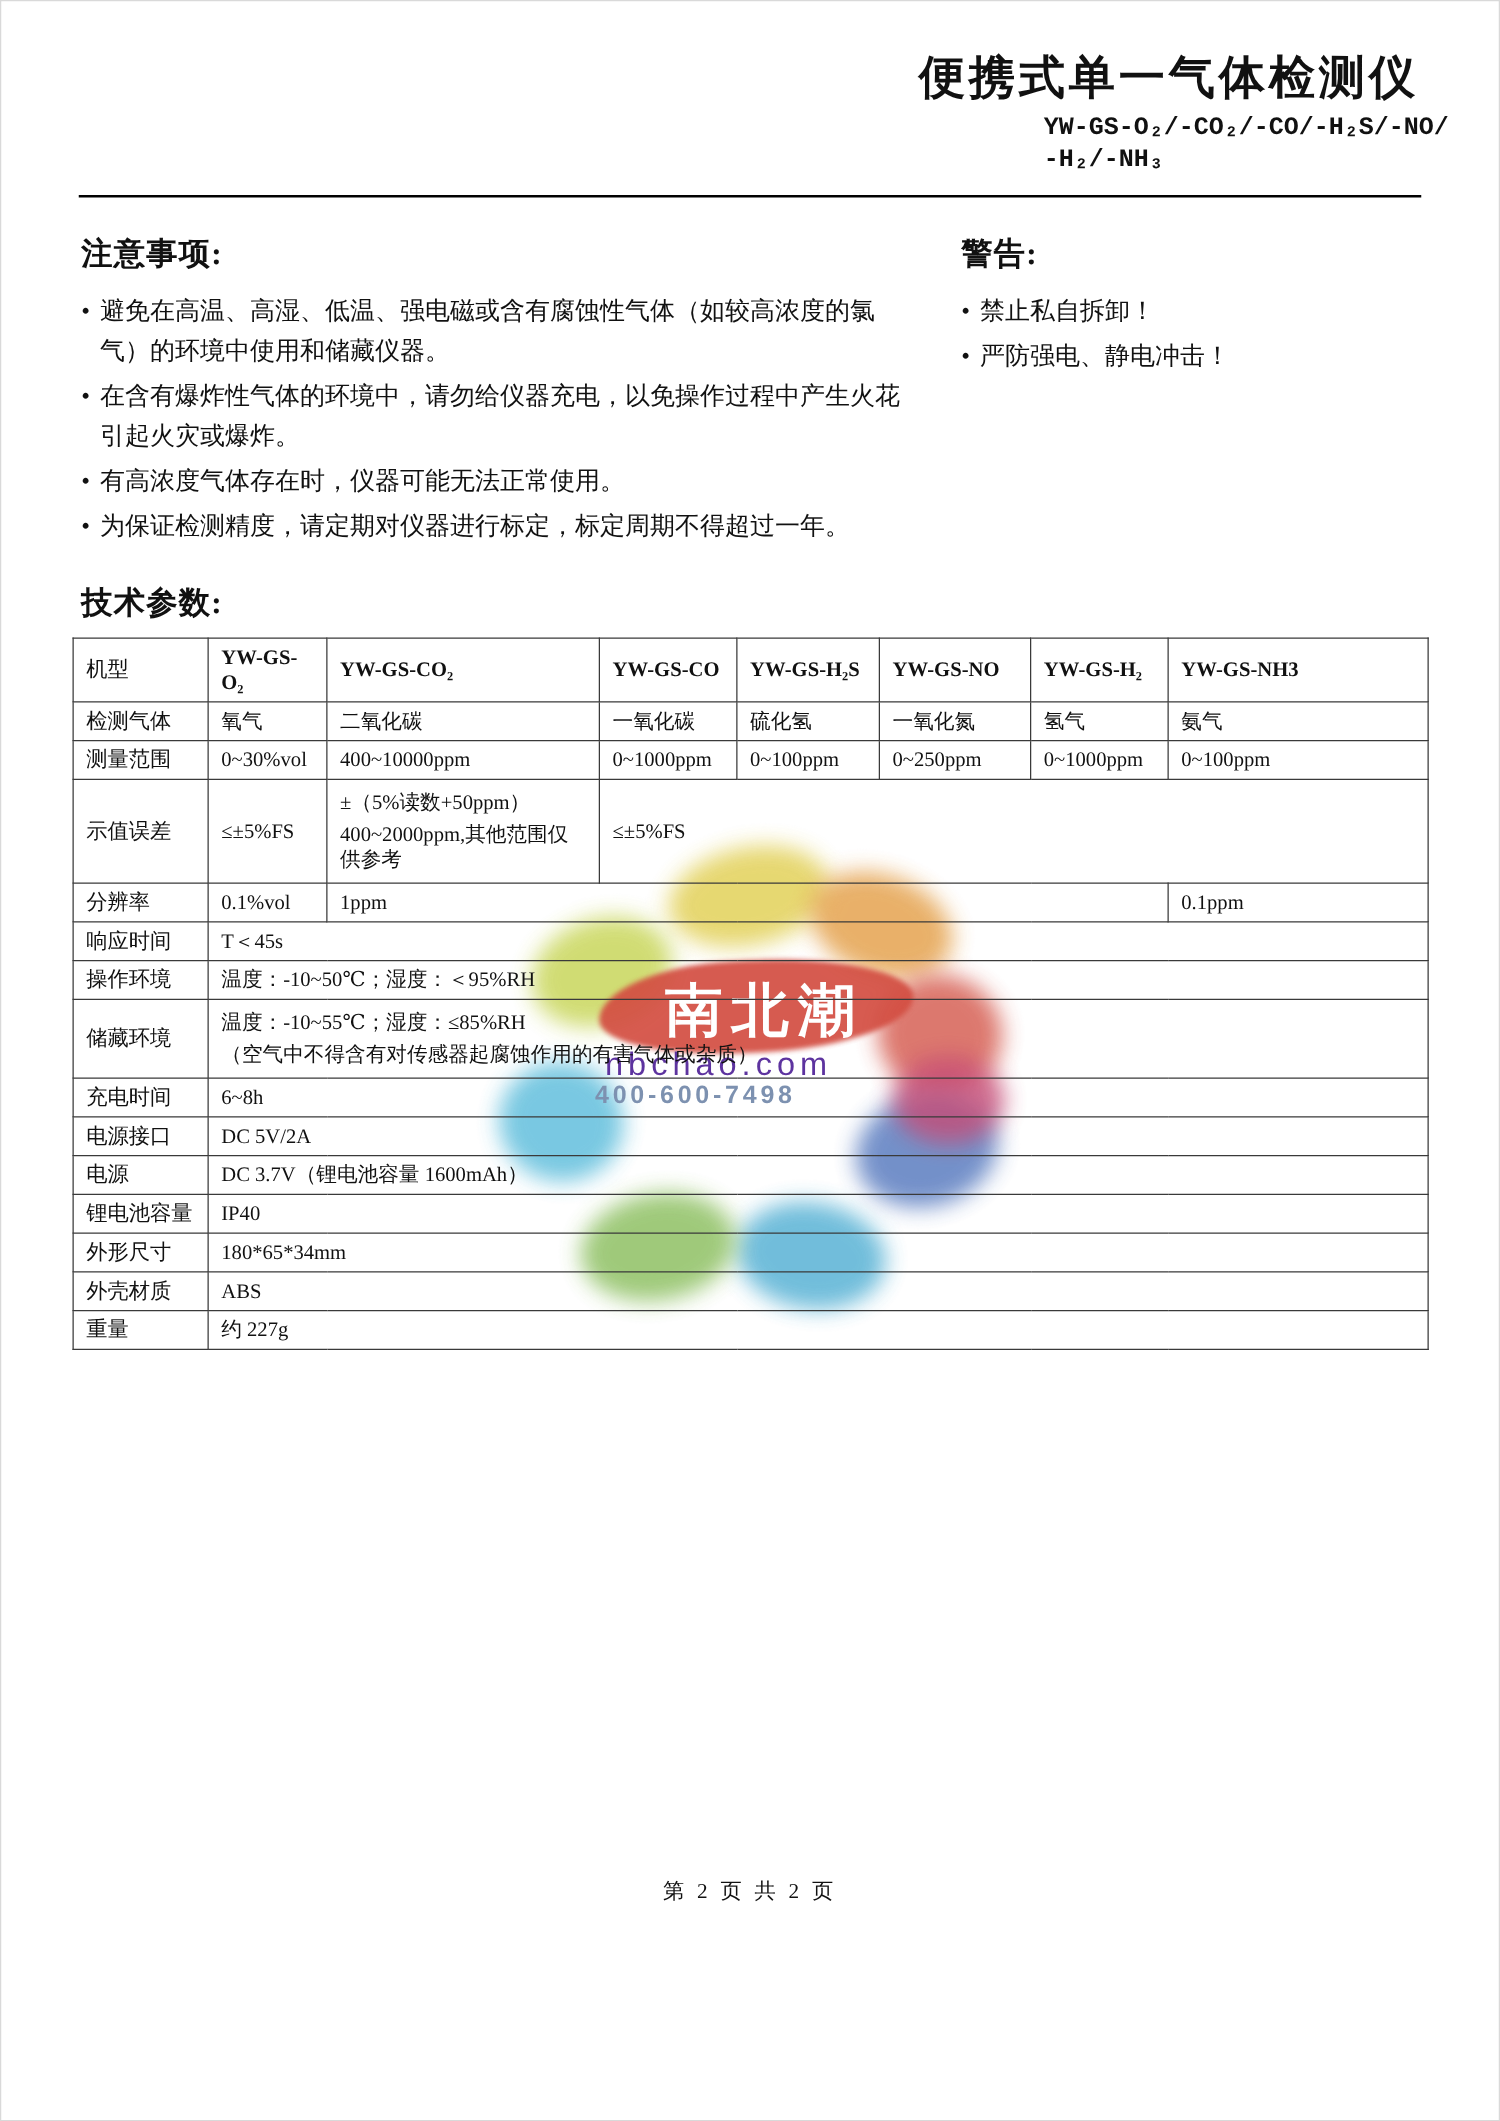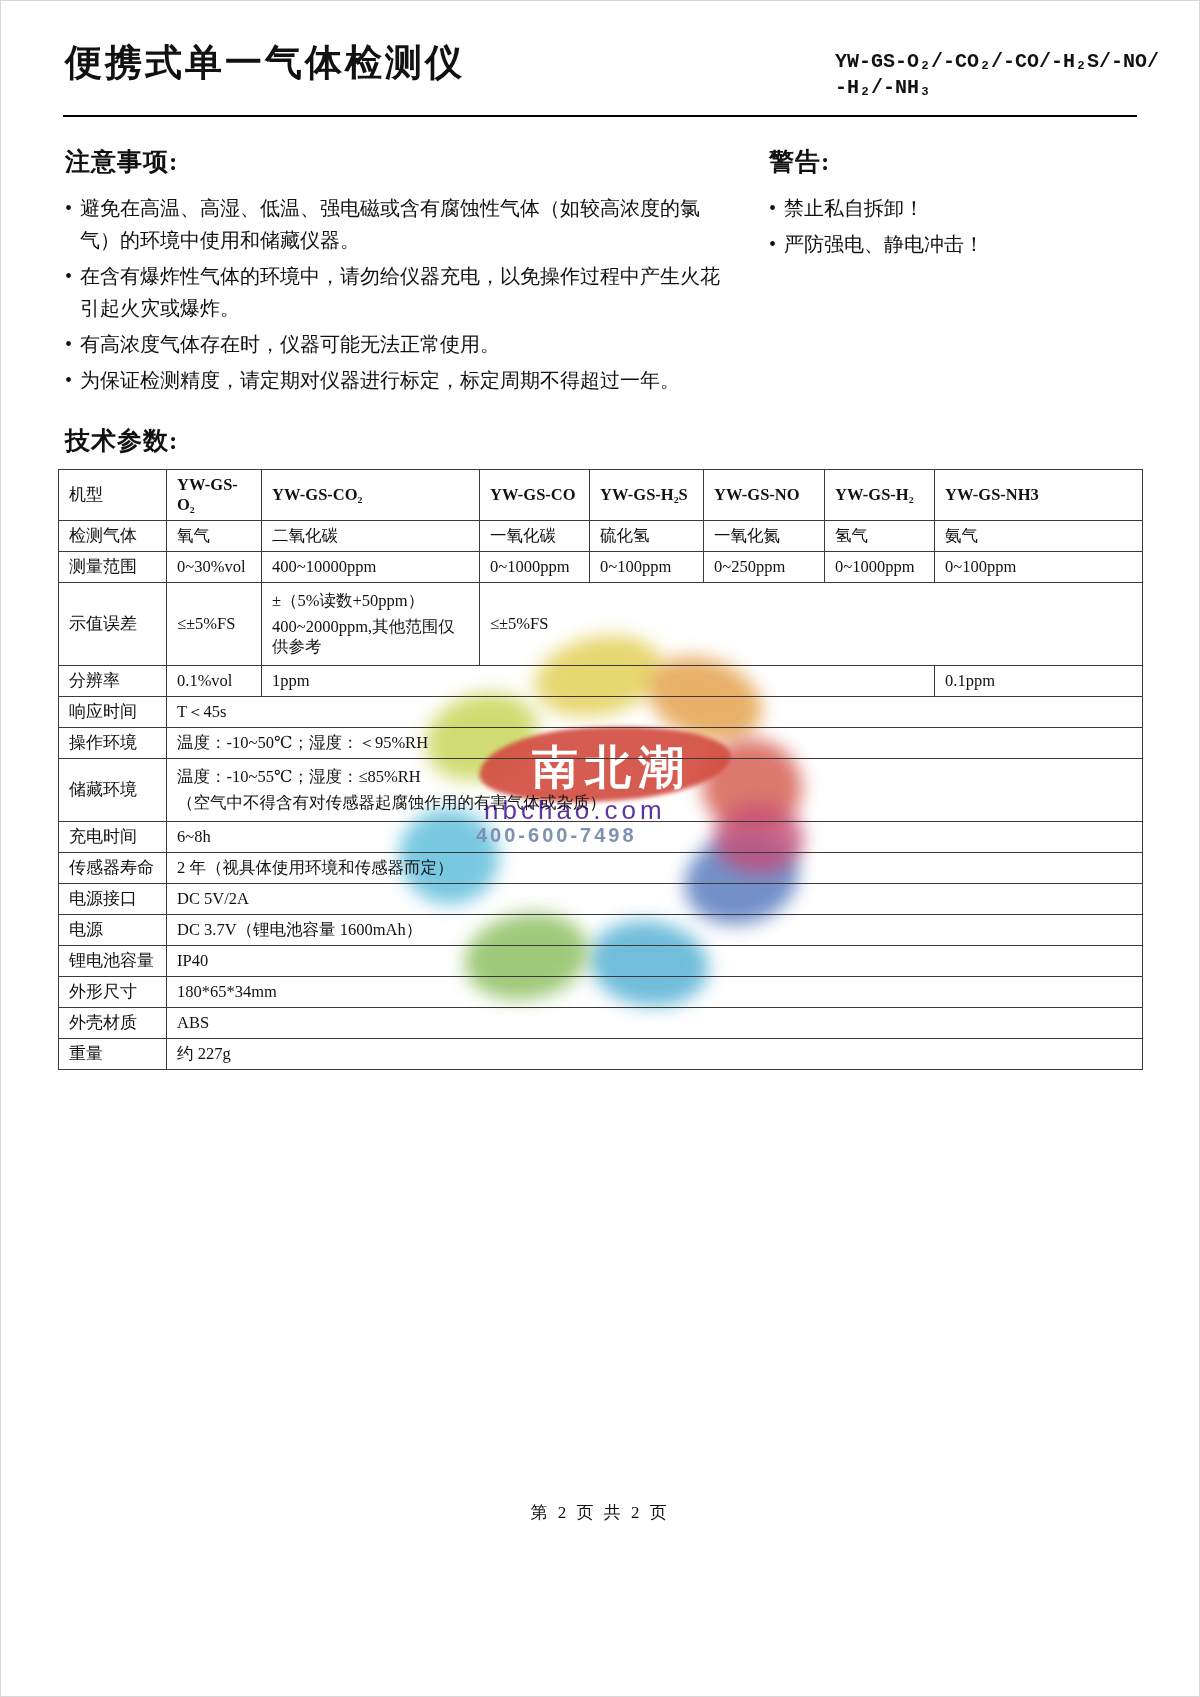--- a/index.html
+++ b/index.html
@@ -13,22 +13,23 @@
   .page {
     position: relative;
     width: 1200px; height: 1697px;
     background: #fff;
     border: 1px solid #d9d9d9;
     overflow: hidden;
   }
 
   
   .header {
-    display: flex; justify-content: space-between; align-items: flex-start;
+    display: flex; justify-content: space-between; align-items: flex-end;
     padding: 42px 64px 0 64px;
+    flex-direction: column;
   }
   .doc-title {
     font-size: 37px; font-weight: bold; letter-spacing: 3px; line-height: 1.1;
   }
   .doc-models {
     font-family: "Liberation Mono", "DejaVu Sans Mono", monospace;
     font-size: 20px; font-weight: bold; line-height: 1.3; margin-top: 6px;
     width: 300px; white-space: nowrap;
   }
   .rule { border-top: 2px solid #000; margin: 14px 62px 0 62px; }
@@ -227,24 +228,20 @@
           <td colspan="7" class="storage">
             <div>温度：-10~55℃；湿度：≤85%RH</div>
             <div>（空气中不得含有对传感器起腐蚀作用的有害气体或杂质）</div>
           </td>
         </tr>
         <tr>
           <td class="lbl">充电时间</td>
           <td colspan="7">6~8h</td>
         </tr>
         <tr>
-          <td class="lbl">传感器寿命</td>
-          <td colspan="7">2 年（视具体使用环境和传感器而定）</td>
-        </tr>
-        <tr>
           <td class="lbl">电源接口</td>
           <td colspan="7">DC 5V/2A</td>
         </tr>
         <tr>
           <td class="lbl">电源</td>
           <td colspan="7">DC 3.7V（锂电池容量 1600mAh）</td>
         </tr>
         <tr>
           <td class="lbl">锂电池容量</td>
           <td colspan="7">IP40</td>

